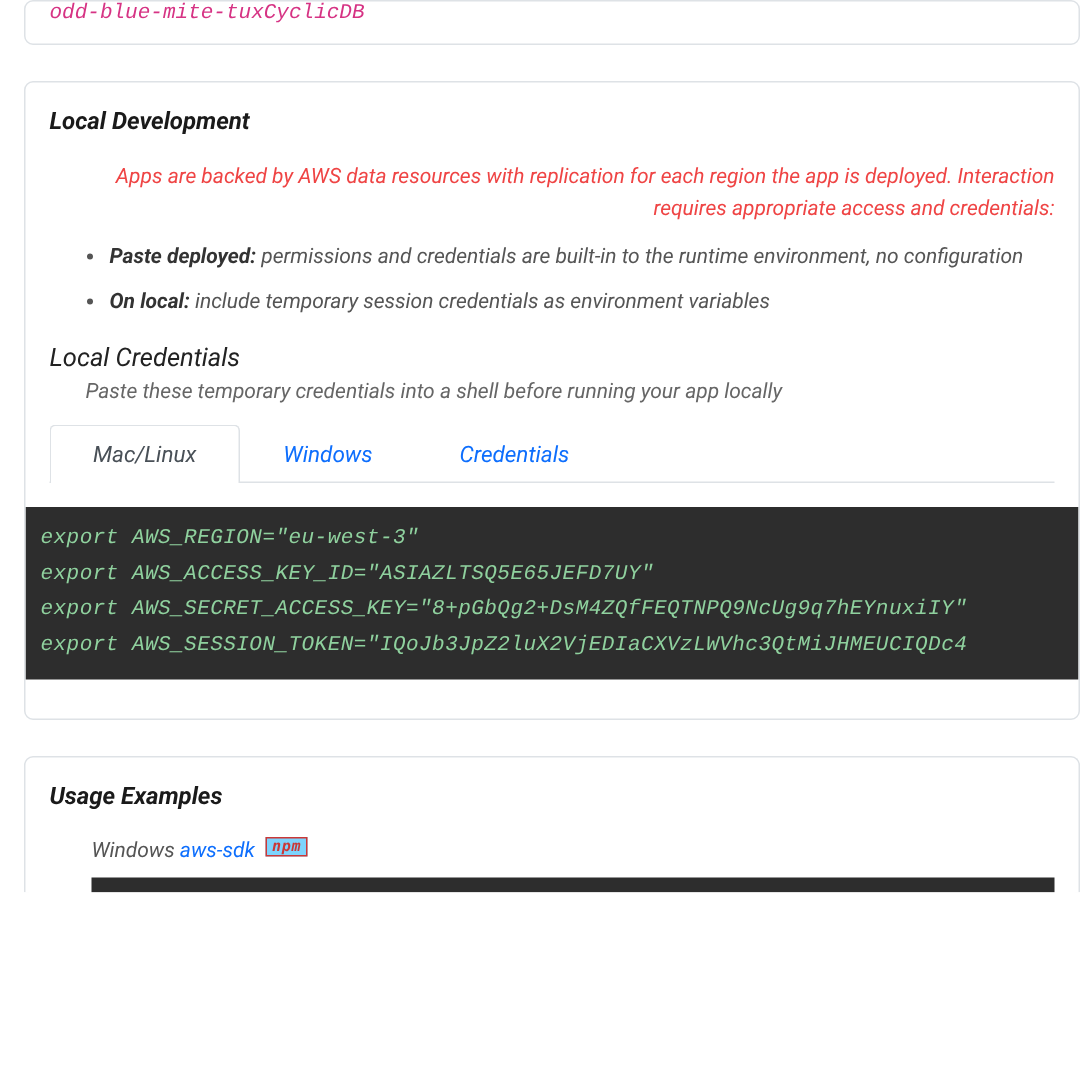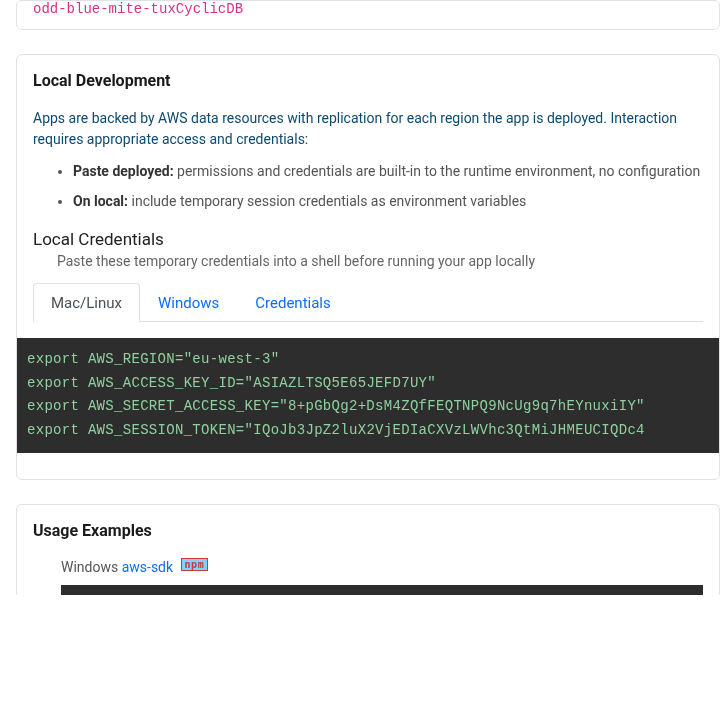--- a/index.html
+++ b/index.html
@@ -11,40 +11,42 @@
     color: #212529;
     background: #fff;
     width: 720px;
   }
   .card {
     border: 1px solid #dee2e6;
     border-radius: 6px;
     margin-bottom: 24px;
     padding: 0;
     overflow: hidden;
+    font-style: italic;
   }
   .card-body {
     padding: 16px;
   }
   .code-snip {
     font-family: SFMono-Regular, Menlo, Monaco, Consolas, "Liberation Mono", "Courier New", monospace;
     font-size: 14px;
     color: #d63384;
     padding: 0 16px 12px 16px;
   }
   h2.section-title {
     font-size: 16px;
     font-weight: 700;
     margin: 0 0 18px 0;
     color: #1a1a1a;
   }
   p.intro {
-    color: #0c4a6e;
+    color: #ef4444;
     margin: 0 0 10px 0;
     line-height: 1.5;
+    text-align: right;
   }
   ul.bullets {
     margin: 0 0 16px 0;
     padding-left: 40px;
     color: #555;
     line-height: 1.6;
   }
   ul.bullets li { margin-bottom: 8px; }
   ul.bullets li strong { color: #333; }
   .sub-title {
@@ -56,21 +58,21 @@
     color: #666;
     font-size: 14px;
     margin: 0 0 14px 24px;
   }
   .tabs {
     display: flex;
     border-bottom: 1px solid #dee2e6;
     gap: 0;
   }
   .tab {
-    padding: 10px 17px;
+    padding: 10px 28px;
     font-size: 15px;
     color: #0d6efd;
     cursor: pointer;
     border: 1px solid transparent;
     border-bottom: none;
     margin-bottom: -1px;
     background: transparent;
   }
   .tab.active {
     color: #495057;

